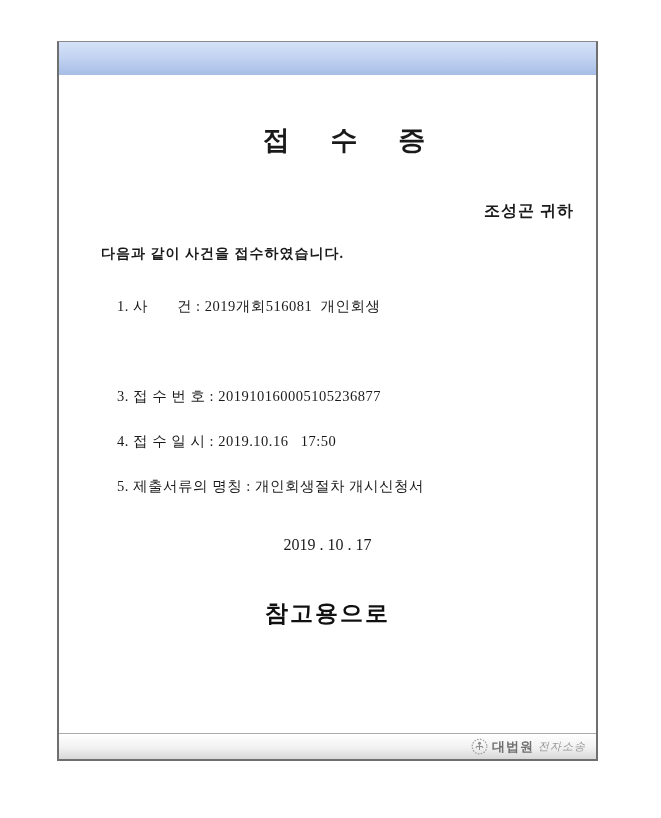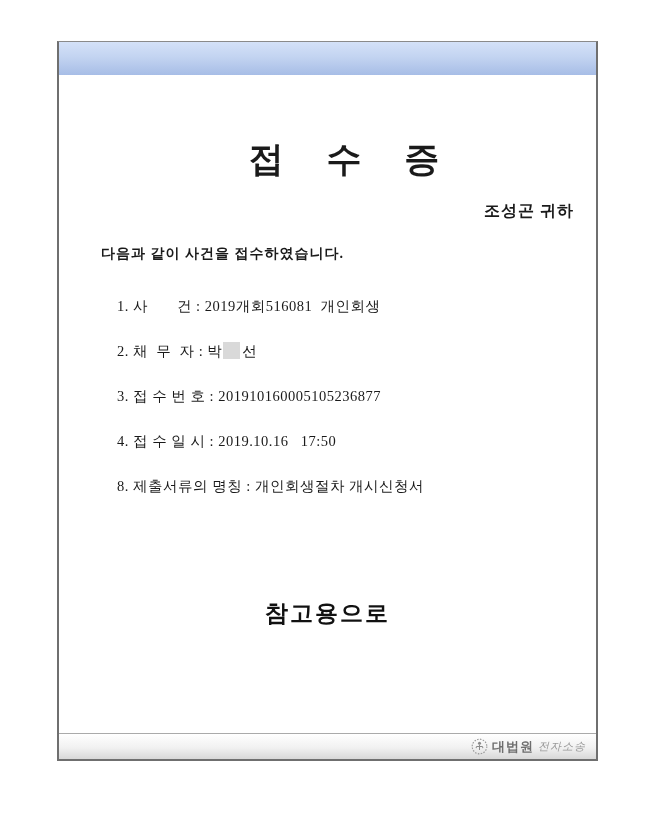--- a/index.html
+++ b/index.html
@@ -17,23 +17,23 @@
     background:#ffffff;
     border:2px solid #6f6f6f;
     border-top:1px solid #8a8a8a;
   }
   .header-bar {
     position:absolute; left:0; top:0; right:0;
     height:33px;
     background:linear-gradient(to bottom,#d4e1f8 0%,#c3d4f1 45%,#a7bde6 100%);
   }
   .doc-title {
-    position:absolute; top:94px; left:0; width:100%;
+    position:absolute; top:80px; left:0; width:100%;
     text-align:center;
-    font-size:35px; font-weight:bold; color:#1a1a1a;
+    font-size:27px; font-weight:bold; color:#1a1a1a;
     word-spacing:34px;
     white-space:pre;
     padding-left:33px;
   }
   .recipient {
     position:absolute; top:159px; right:22px;
     font-size:16px; font-weight:bold; color:#1a1a1a;
     letter-spacing:1px;
   }
   .intro {
@@ -113,28 +113,28 @@
   <div class="header-bar"></div>
 
   <div class="doc-title">접 수 증</div>
 
   <div class="recipient">조성곤 귀하</div>
 
   <div class="intro">다음과 같이 사건을 접수하였습니다.</div>
 
   <div class="line line-case">1. 사       건 : 2019개회516081  개인회생</div>
 
-  <div class="line line-debtor"><span>2. 채  무  자 : 박</span><span class="redaction-box"></span><span>선</span></div>
 
   <div class="line line-receipt-no">3. 접 수 번 호 : 201910160005105236877</div>
 
   <div class="line line-datetime">4. 접 수 일 시 : 2019.10.16   17:50</div>
 
-  <div class="line line-docname">8. 제출서류의 명칭 : 개인회생절차 개시신청서</div>
+  <div class="line line-docname">5. 제출서류의 명칭 : 개인회생절차 개시신청서</div>
 
+  <div class="issue-date">2019 . 10 . 17</div>
 
   <div class="court-name">참고용으로</div>
 
 
   <div class="footer-bar">
     <div class="logo">
       <svg class="logo-emblem" viewBox="0 0 20 20" xmlns="http://www.w3.org/2000/svg">
         <circle cx="10" cy="10" r="8.6" fill="none" stroke="#9a9a9a" stroke-width="1.4" stroke-dasharray="1.8 1.6"></circle>
         <circle cx="10" cy="6.2" r="1.8" fill="#8a8a8a"></circle>
         <path d="M10 8 L10 14 M6.5 10 L13.5 10 M6.5 10 L6 12 M13.5 10 L14 12" stroke="#8a8a8a" stroke-width="1.2" fill="none"></path>

